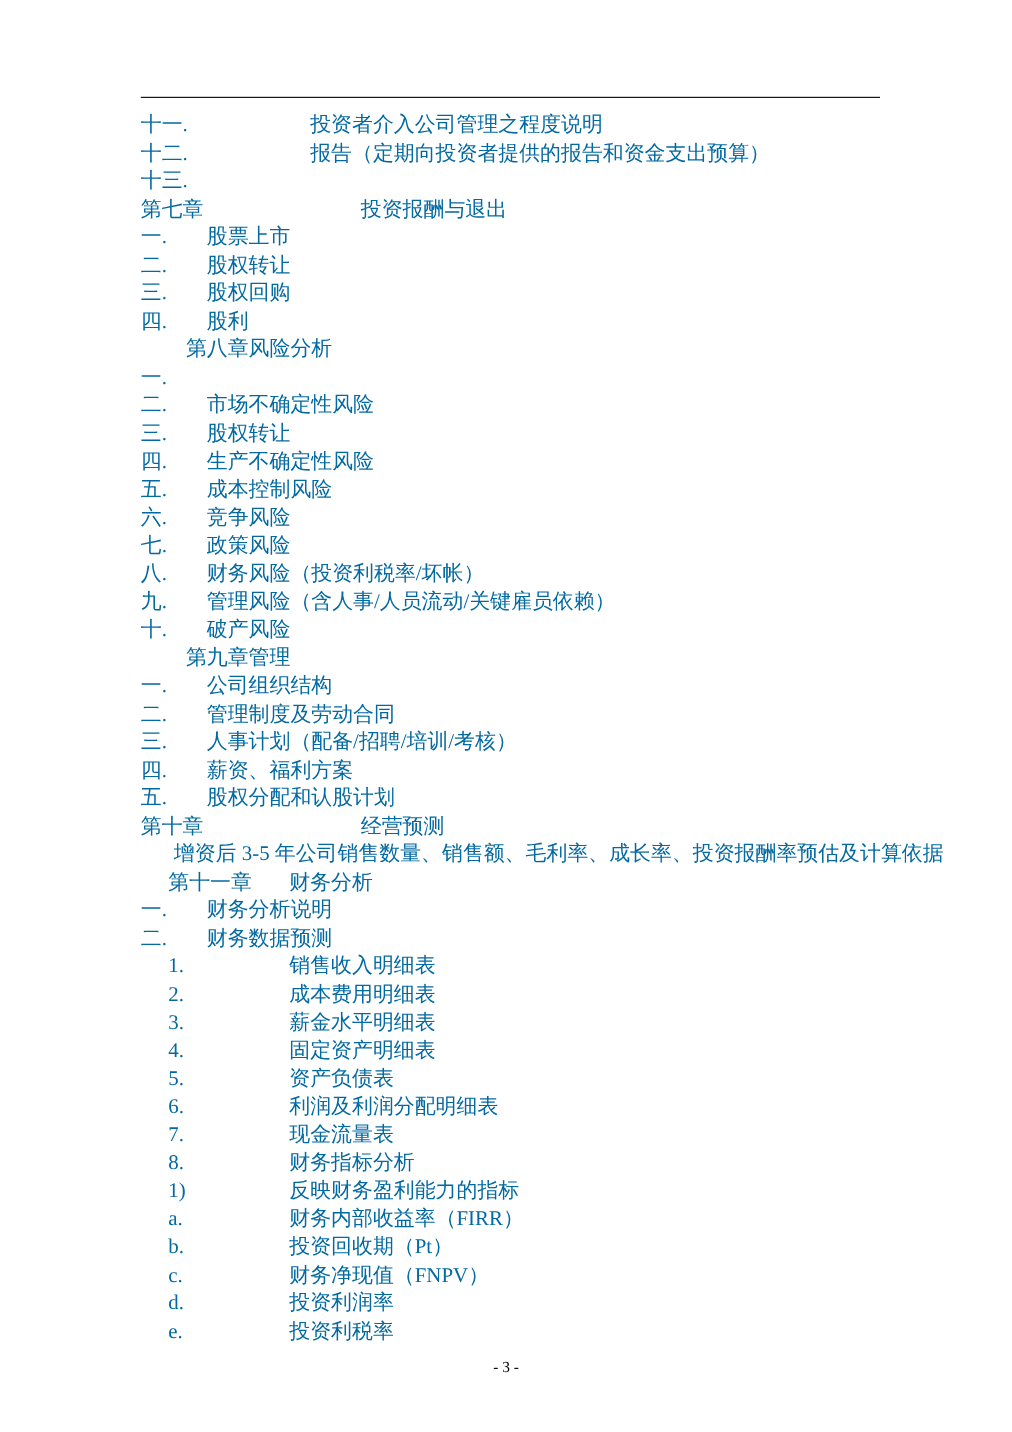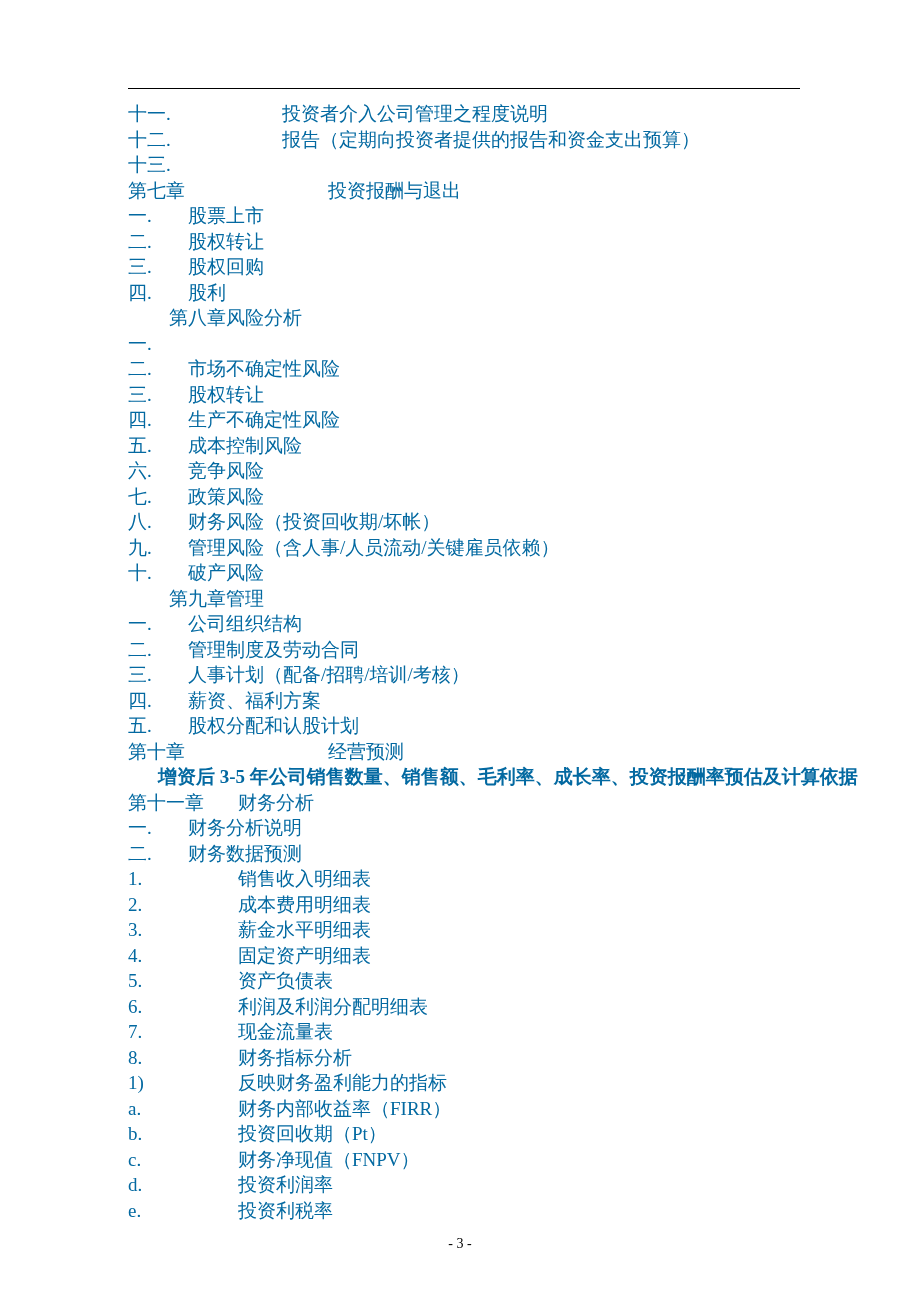--- a/index.html
+++ b/index.html
@@ -36,24 +36,24 @@
   }
   .ch-num {
     min-width: 98px;
     text-align: right;
   }
   .chapter-lbl {
     min-width: 200px;
   }
   .sub-num {
     min-width: 110px;
+    margin-left: 25px;
   }
   .indent {
     padding-left: 30px;
-    font-weight: bold;
   }
   .footer {
     position: absolute;
     bottom: 50px;
     left: 0;
     width: 100%;
     text-align: center;
     font-size: 14px;
     font-family: "Times New Roman", serif;
   }
@@ -73,21 +73,21 @@
       <div class="row"><span class="num">三.</span><span>股权回购</span></div>
       <div class="row"><span class="num">四.</span><span>股利</span></div>
       <div class="row"><span class="ch-num">第八章</span><span>风险分析</span></div>
       <div class="row"><span class="num">一.</span></div>
       <div class="row"><span class="num">二.</span><span>市场不确定性风险</span></div>
       <div class="row"><span class="num">三.</span><span>股权转让</span></div>
       <div class="row"><span class="num">四.</span><span>生产不确定性风险</span></div>
       <div class="row"><span class="num">五.</span><span>成本控制风险</span></div>
       <div class="row"><span class="num">六.</span><span>竞争风险</span></div>
       <div class="row"><span class="num">七.</span><span>政策风险</span></div>
-      <div class="row"><span class="num">八.</span><span>财务风险（投资回收期/坏帐）</span></div>
+      <div class="row"><span class="num">八.</span><span>财务风险（投资利税率/坏帐）</span></div>
       <div class="row"><span class="num">九.</span><span>管理风险（含人事/人员流动/关键雇员依赖）</span></div>
       <div class="row"><span class="num">十.</span><span>破产风险</span></div>
       <div class="row"><span class="ch-num">第九章</span><span>管理</span></div>
       <div class="row"><span class="num">一.</span><span>公司组织结构</span></div>
       <div class="row"><span class="num">二.</span><span>管理制度及劳动合同</span></div>
       <div class="row"><span class="num">三.</span><span>人事计划（配备/招聘/培训/考核）</span></div>
       <div class="row"><span class="num">四.</span><span>薪资、福利方案</span></div>
       <div class="row"><span class="num">五.</span><span>股权分配和认股计划</span></div>
       <div class="row"><span class="chapter-lbl">第十章</span><span>经营预测</span></div>
       <div class="row indent"><span>增资后 3-5 年公司销售数量、销售额、毛利率、成长率、投资报酬率预估及计算依据</span></div>

